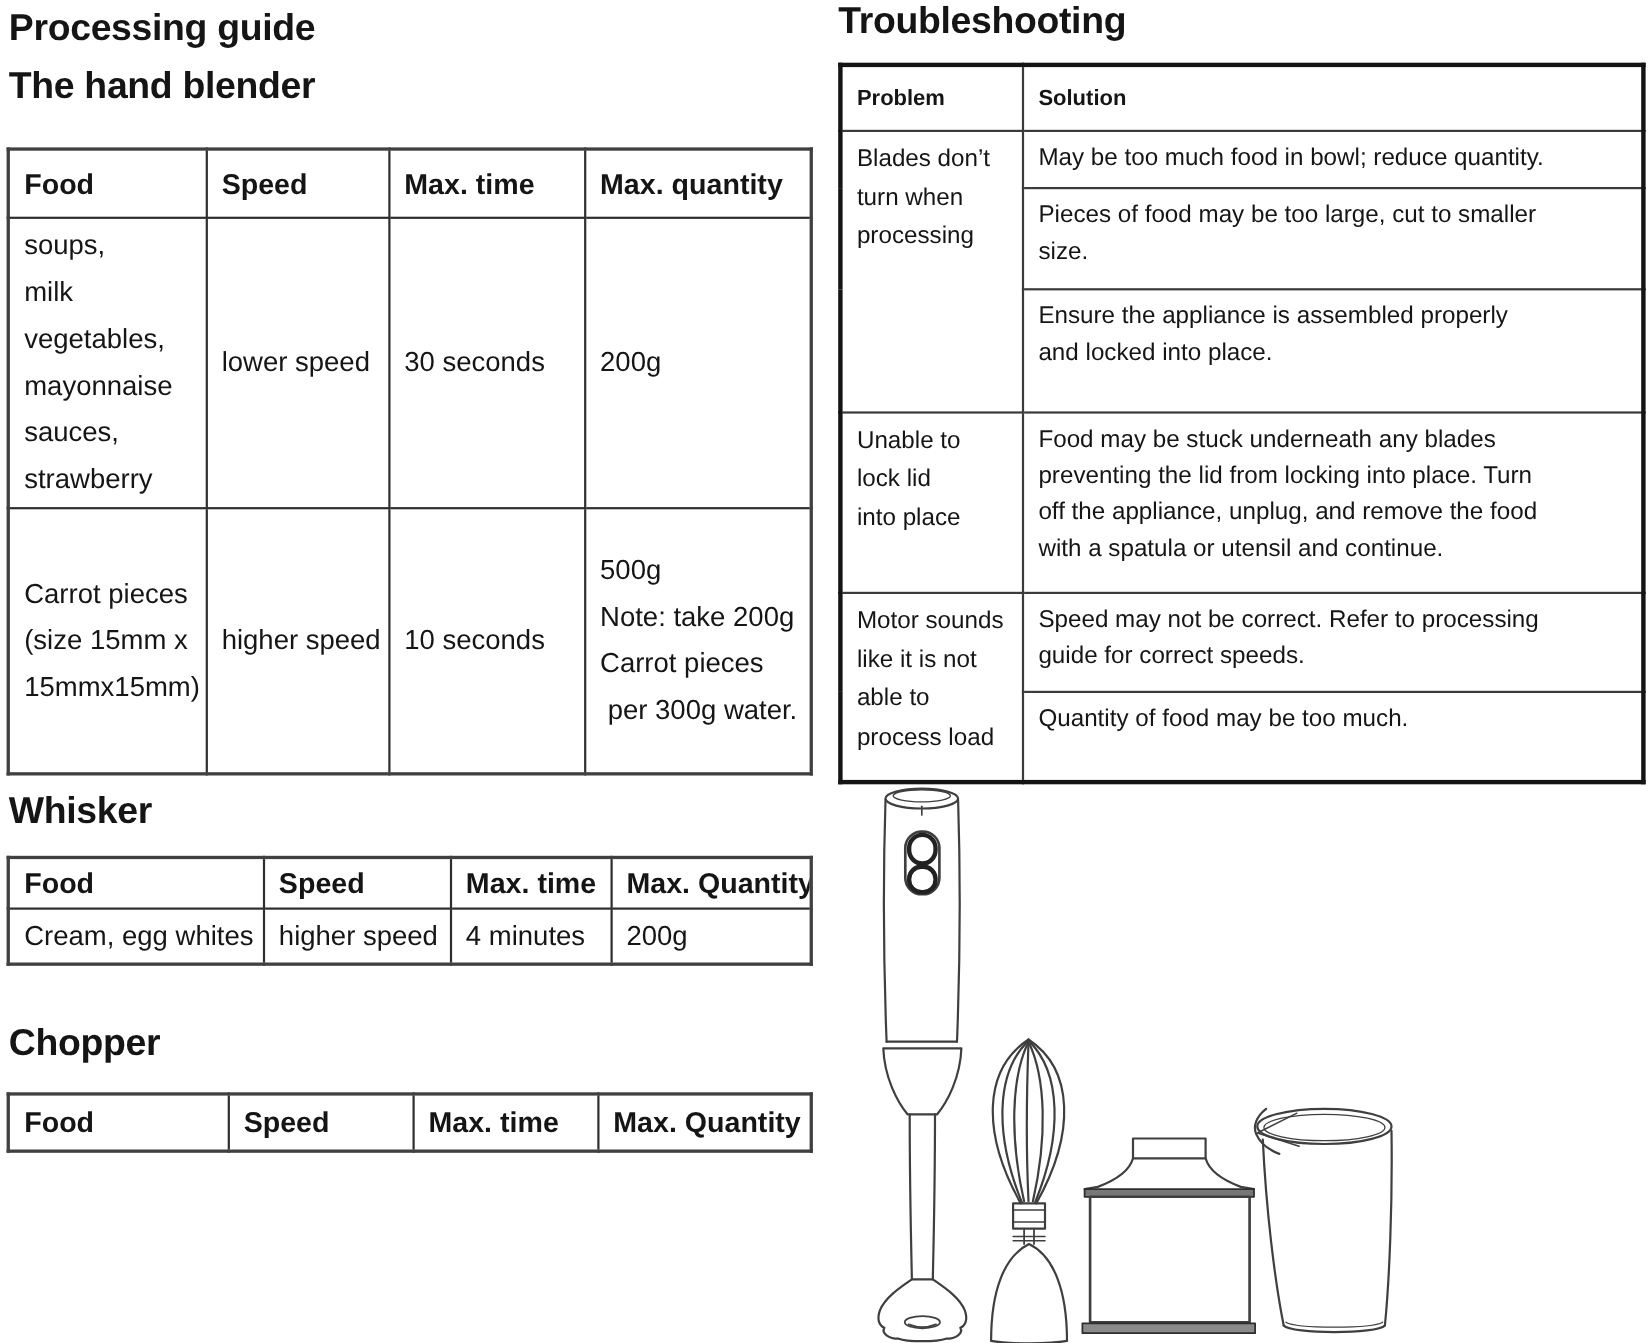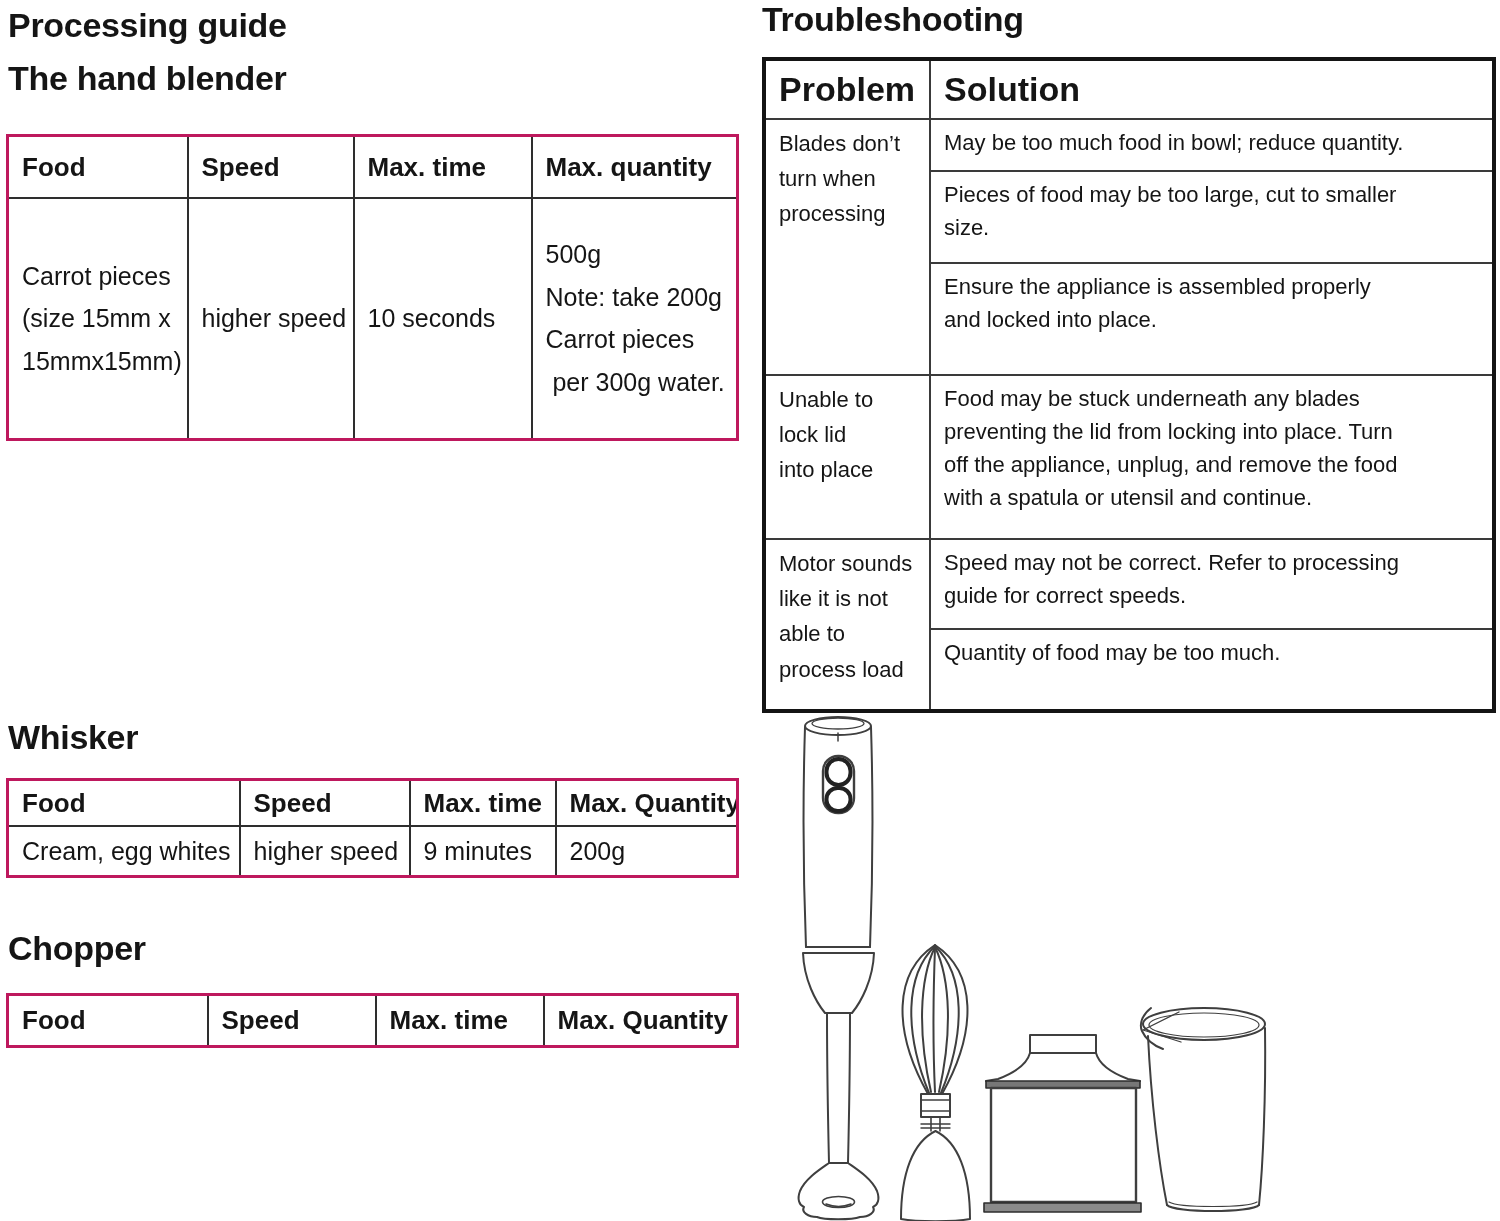--- a/index.html
+++ b/index.html
@@ -3,38 +3,38 @@
 <meta charset="utf-8">
 <style>
   html,body{margin:0;padding:0;background:#ffffff;}
   body{
     width:1500px;height:1221px;position:relative;overflow:hidden;
     font-family:"Liberation Sans", sans-serif;color:#151515;
   }
   .abs{position:absolute;}
   .h1{font-size:34px;font-weight:bold;letter-spacing:-0.3px;white-space:pre;}
   table{border-collapse:collapse;table-layout:fixed;background:#fff;}
-  .doc-table{border:3px solid #be185d;}
+  .doc-table{border:3px solid #404040;}
   .doc-table th,.doc-table td{
     border:2px solid #2e2e2e;text-align:left;vertical-align:middle;
     padding:0 4px 0 13px;font-size:25px;line-height:1.7;
     white-space:pre;overflow:hidden;font-weight:normal;
   }
   .doc-table th{font-weight:bold;font-size:26px;}
   .v-top{vertical-align:top;padding-top:5px;}
   .pl-qty{padding-left:20px;}
   .pl-qty2{padding-left:27px;}
   .lh-16{line-height:1.6;}
   
   .ts-table{border:4px solid #141414;}
   .ts-table th,.ts-table td{
     border:2px solid #3a3a3a;text-align:left;
     padding:0 4px 0 13px;white-space:pre;overflow:hidden;
   }
-  .ts-table th{font-weight:bold;font-size:34px;vertical-align:middle;}
+  .ts-table th{font-weight:bold;font-size:20px;vertical-align:middle;}
   .ts-table td{font-size:22px;vertical-align:top;padding-top:6px;}
   .ts-problem{line-height:1.6;padding-left:10px;}
   .ts-solution{line-height:1.5;}
   svg{display:block;}
 </style>
 </head>
 <body>
 
 <div class="abs h1" style="left:8px;top:6px;">Processing guide</div>
 
@@ -46,20 +46,31 @@
       <col style="width:166px">
       <col style="width:178px">
       <col style="width:206px">
     </colgroup>
   <tbody>
       <tr style="height:62px">
     <th>Food</th>
     <th>Speed</th>
     <th>Max. time</th>
     <th class="pl-qty">Max. quantity</th>
+  </tr>
+  <tr style="height:264px">
+    <td class="v-top">soups,
+milk
+vegetables,
+mayonnaise
+sauces,
+strawberry</td>
+    <td>lower speed</td>
+    <td>30 seconds</td>
+    <td class="pl-qty">200g</td>
   </tr>
   <tr style="height:242px">
     <td class="v-top">Carrot pieces
 (size 15mm x
 15mmx15mm)</td>
     <td>higher speed</td>
     <td>10 seconds</td>
     <td class="v-top pl-qty">500g
 Note: take 200g
 Carrot pieces
@@ -80,21 +91,21 @@
   <tbody>
       <tr style="height:46px">
     <th>Food</th>
     <th>Speed</th>
     <th>Max. time</th>
     <th>Max. Quantity</th>
   </tr>
   <tr style="height:50px">
     <td>Cream, egg whites</td>
     <td>higher speed</td>
-    <td>9 minutes</td>
+    <td>4 minutes</td>
     <td>200g</td>
   </tr>
 </tbody>
   </table>
 
 <div class="abs h1" style="left:8px;top:929px;">Chopper</div>
 
 <table class="abs doc-table" style="left:6px;top:993px;width:730px;">
   <colgroup>
       <col style="width:200px">

